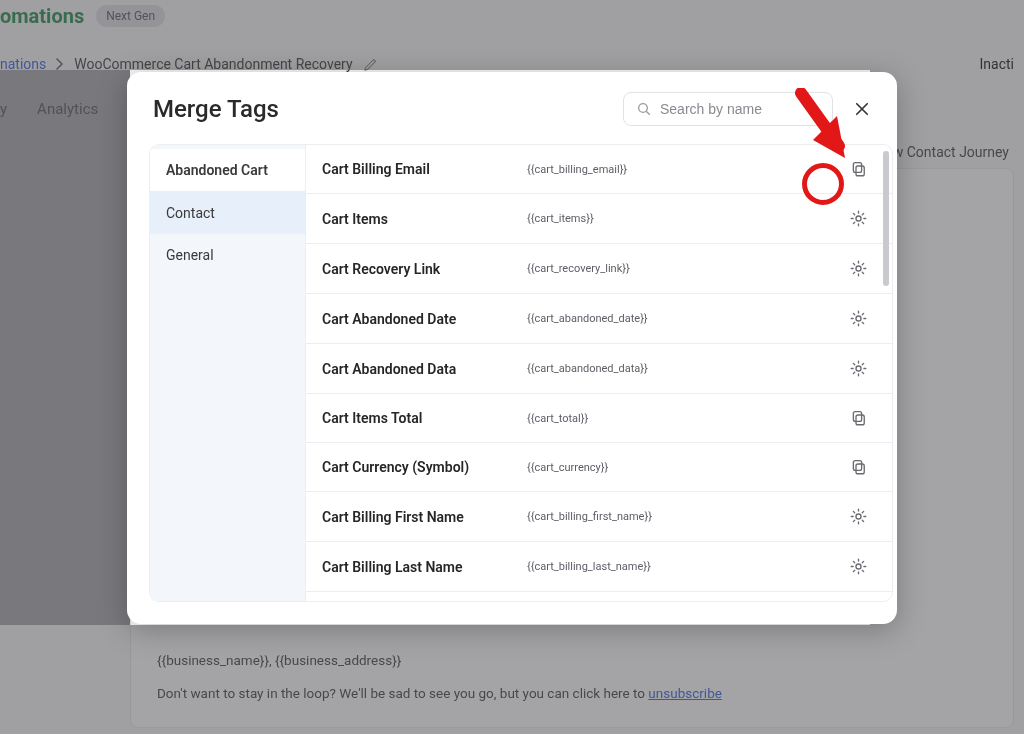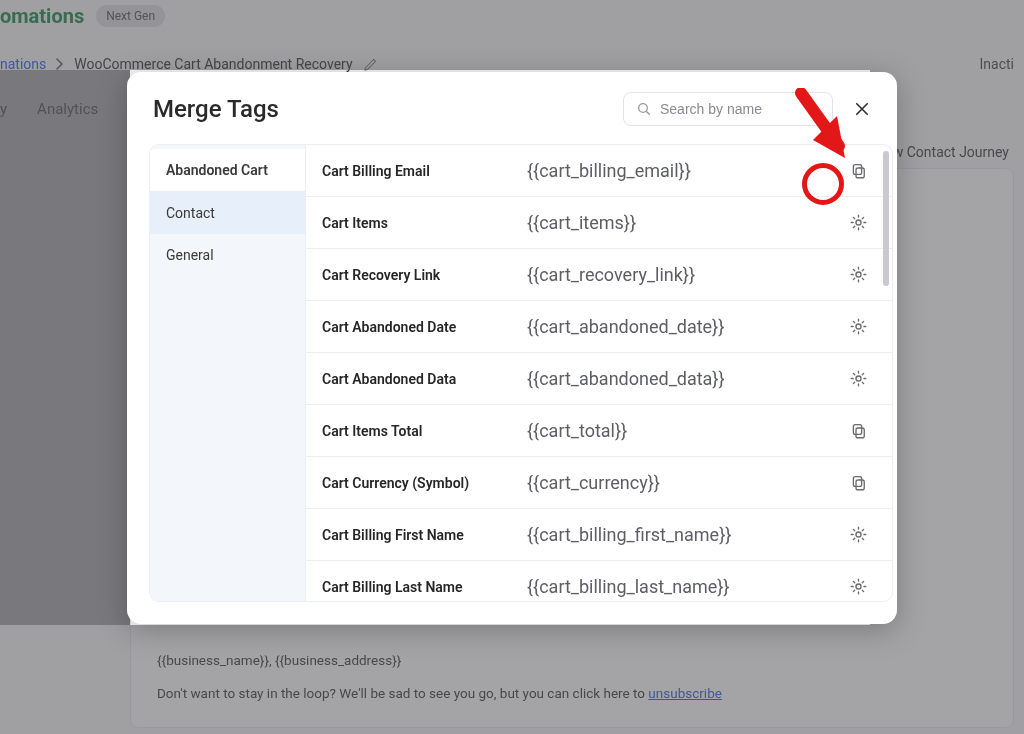--- a/index.html
+++ b/index.html
@@ -14,21 +14,21 @@
     padding: 4px 10px 10px 0;
   }
   .title-row { display:flex; align-items:center; gap:12px;}
   .page-title { font-size:20px; font-weight:700; color:#15803d;}
   .badge { background:#d9d9de; color:#4a4a55; font-size:12px; padding:4px 10px; border-radius:12px;}
   .breadcrumb-row { margin-top:28px; display:flex; align-items:center; justify-content:space-between; font-size:14px; color:#2d2d2d;}
   .breadcrumb { display:flex; align-items:center; gap:10px;}
   .bc-link { color:#2457d6;}
   .bc-sep { color:#888;}
   .edit-icon { color:#888; }
-  .status { color:#404040; font-size:14px; }
+  .status { color:#000000; font-size:14px; }
   .tab-row { margin-top:28px; display:flex; gap:30px; font-size:15px; color:#303030;}
   .content-area { margin:40px 10px 0 130px; background:#fff; border:1px solid #e4e4e8; border-radius:8px; padding:22px 26px; font-size:13px; color:#333; position:relative;}
   .content-area .right-link { position:absolute; top:-25px; right:4px; font-size:14px; color:#333;}
   .footer-text { margin-top:10px; line-height:1.7; font-size:13.5px; color:#333;}
   .footer-text a { color:#2457d6; text-decoration:underline;}
 
   
   .mask {
     position:absolute; inset:0;
     background: rgba(90,90,95,0.55);
@@ -97,21 +97,21 @@
     overflow-y:auto;
     position:relative;
   }
   .tag-row {
     display:flex; align-items:center;
     padding:15px 24px 15px 16px;
     border-bottom:1px solid #eceef2;
     font-size:14px;
   }
   .tag-label { width:205px; font-weight:600; color:#262626;}
-  .tag-code { flex:1; color:#5d5d66; font-size:18px;}
+  .tag-code { flex:1; color:#5d5d66; font-size:11px;}
   .tag-action { color:#6a6a72; cursor:pointer;}
 
   
   .fake-scroll {
     position:absolute; right:3px; top:6px; width:6px; height:135px;
     background:#c9c9ce; border-radius:3px;
   }
 
   
   .arrow {

